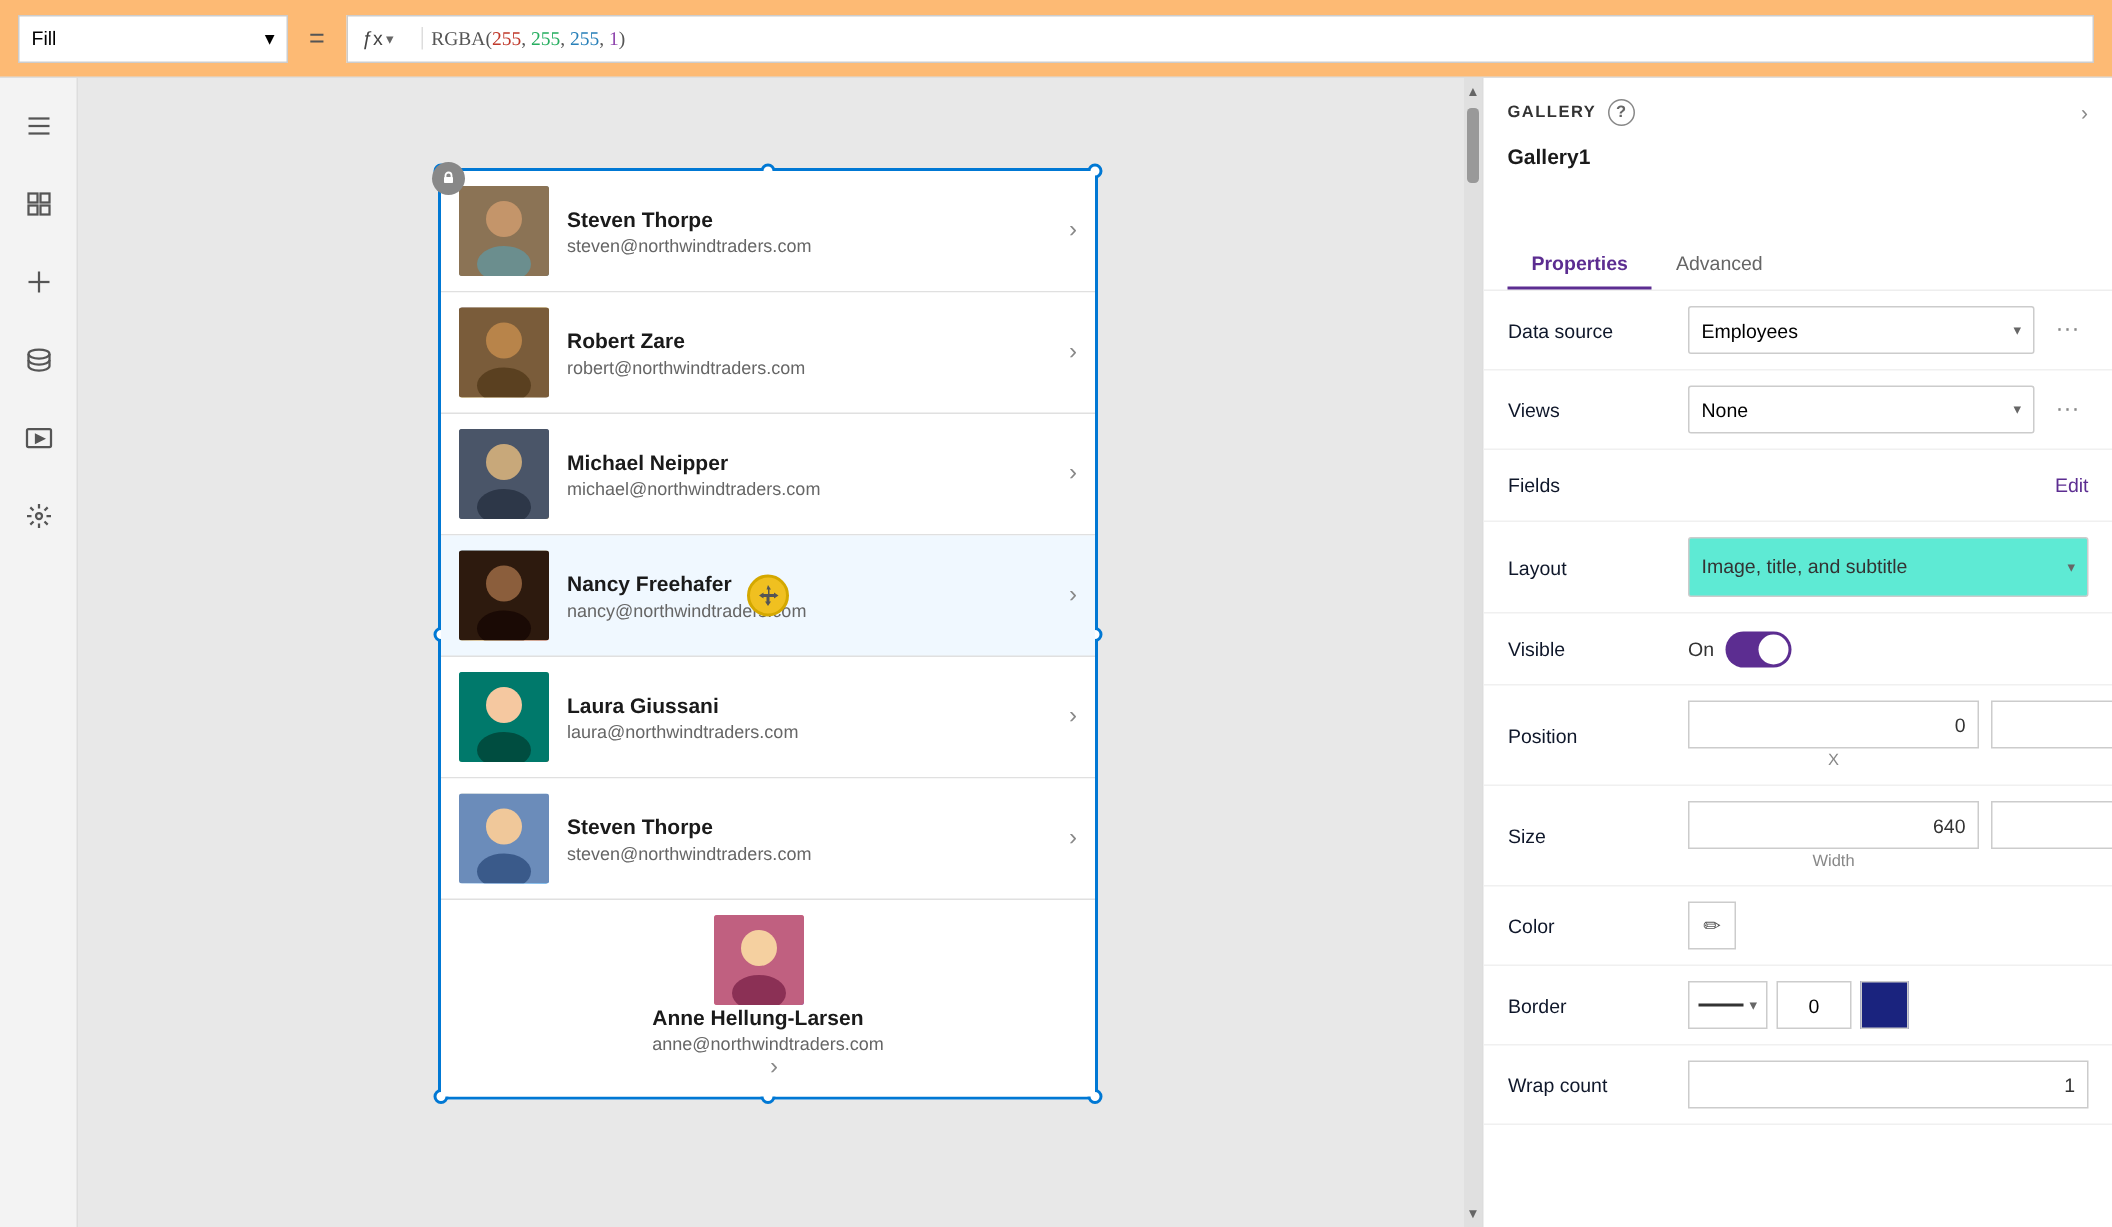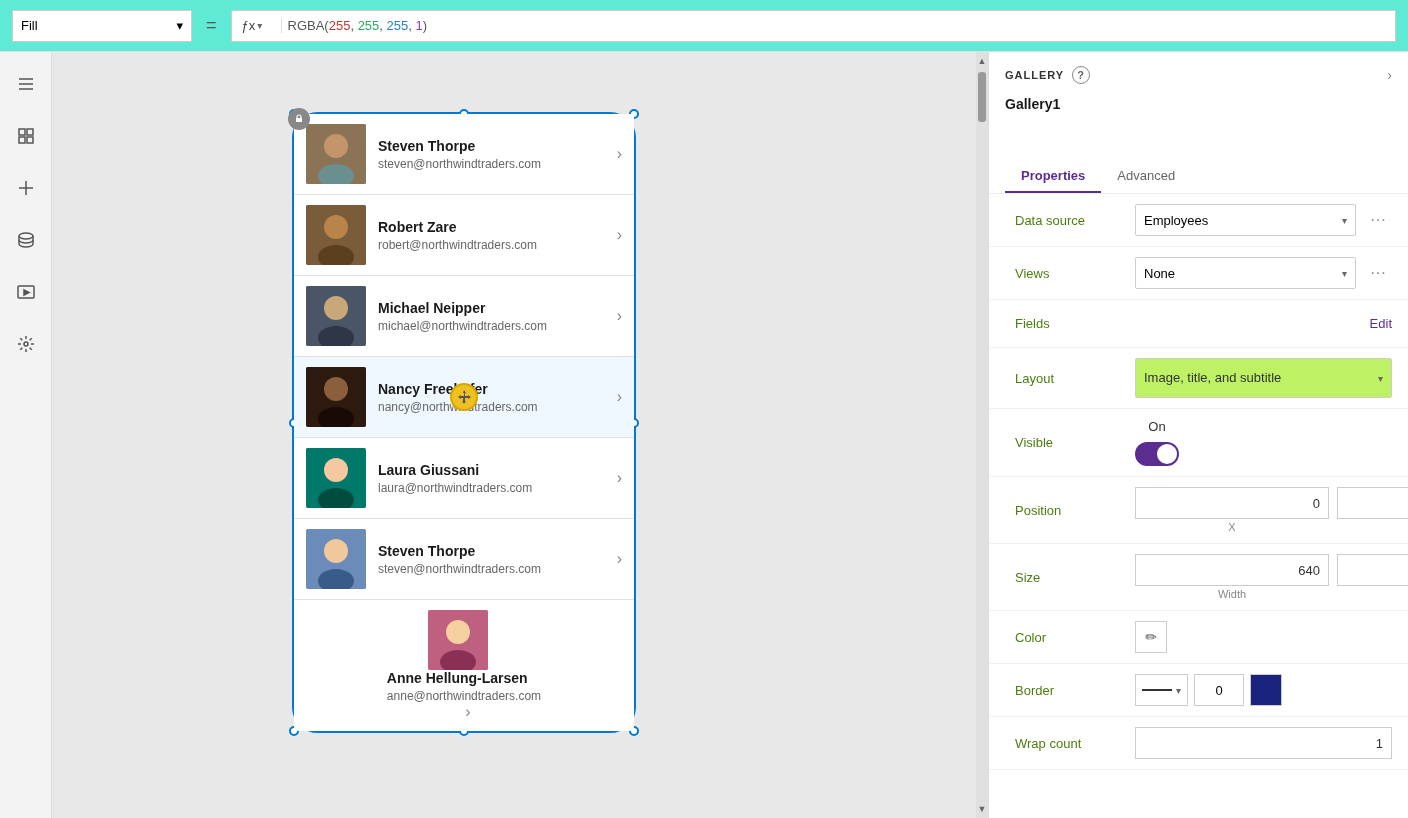--- a/index.html
+++ b/index.html
@@ -1,21 +1,21 @@
 <!DOCTYPE html>
 <html><head>
   <meta charset="utf-8">
   <style>
     * { box-sizing: border-box; margin: 0; padding: 0; }
     body { font-family: 'Segoe UI', sans-serif; background: #e8e8e8; width: 1408px; height: 818px; overflow: hidden; display: flex; flex-direction: column; }
 
     
     .toolbar {
       height: 52px;
-      background: #5eead4;
+      background: #fdba74;
       border-bottom: 1px solid #ddd;
       display: flex;
       align-items: center;
       padding: 0 12px;
       gap: 8px;
       flex-shrink: 0;
     }
     .fill-select {
       width: 180px;
       height: 32px;
@@ -49,21 +49,21 @@
       display: flex;
       align-items: center;
       gap: 2px;
       border-right: 1px solid #ddd;
       padding-right: 8px;
       min-width: 40px;
     }
     .fx-chevron { font-size: 10px; color: #666; }
     .fx-formula {
       font-size: 13px;
-      font-family: Liberation Sans, sans-serif;
+      font-family: Liberation Serif, serif;
     }
     .rgba-red { color: #c0392b; }
     .rgba-green { color: #27ae60; }
     .rgba-blue { color: #2980b9; }
     .rgba-alpha { color: #8e44ad; }
     .rgba-punct { color: #555; }
 
     
     .main-area {
       display: flex;
@@ -287,24 +287,23 @@
 
     .prop-row {
       display: flex;
       align-items: center;
       padding: 10px 16px;
       border-bottom: 1px solid #f0f0f0;
       min-height: 48px;
     }
     .prop-label {
       font-size: 13px;
-      color: #4d7c0f;
+      color: #0f172a;
       width: 120px;
       flex-shrink: 0;
-      margin-left: 10px;
     }
     .prop-control {
       flex: 1;
       display: flex;
       align-items: center;
       gap: 8px;
     }
     .prop-select {
       flex: 1;
       height: 32px;
@@ -337,21 +336,20 @@
       font-size: 13px;
       cursor: pointer;
       margin-left: auto;
     }
 
     
     .toggle-container {
       display: flex;
       align-items: center;
       gap: 8px;
-      flex-direction: column;
     }
     .toggle-label {
       font-size: 13px;
       color: #333;
     }
     .toggle {
       width: 44px;
       height: 24px;
       border-radius: 12px;
       background: #5c2d91;
@@ -449,21 +447,21 @@
       font-size: 13px;
       text-align: right;
       color: #333;
     }
 
     
     .layout-select {
       flex: 1;
       height: 40px;
       border: 1px solid #ccc;
-      background: #bef264;
+      background: #5eead4;
       display: flex;
       align-items: center;
       justify-content: space-between;
       padding: 0 8px;
       font-size: 13px;
       cursor: pointer;
       border-radius: 2px;
     }
     .layout-select-text { color: #333; line-height: 1.2; }
   </style>
@@ -527,21 +525,21 @@
     <div class="sidebar-icon">
       <svg viewBox="0 0 20 20" fill="none" stroke="#555" stroke-width="1.5">
         <circle cx="10" cy="10" r="2"></circle>
         <path d="M10 2v3M10 15v3M2 10h3M15 10h3M4.22 4.22l2.12 2.12M13.66 13.66l2.12 2.12M4.22 15.78l2.12-2.12M13.66 6.34l2.12-2.12"></path>
       </svg>
     </div>
   </div>
 
   <div class="canvas-area">
 
-    <div class="gallery-container" style="position:absolute; top:60px; left:240px; width:344px;border-radius:26px;">
+    <div class="gallery-container" style="position:absolute; top:60px; left:240px; width:440px;">
 
       <div class="selection-handle handle-tl"></div>
       <div class="selection-handle handle-tm"></div>
       <div class="selection-handle handle-tr"></div>
       <div class="selection-handle handle-ml"></div>
       <div class="selection-handle handle-mr"></div>
       <div class="selection-handle handle-bl"></div>
       <div class="selection-handle handle-bm"></div>
       <div class="selection-handle handle-br"></div>
 

